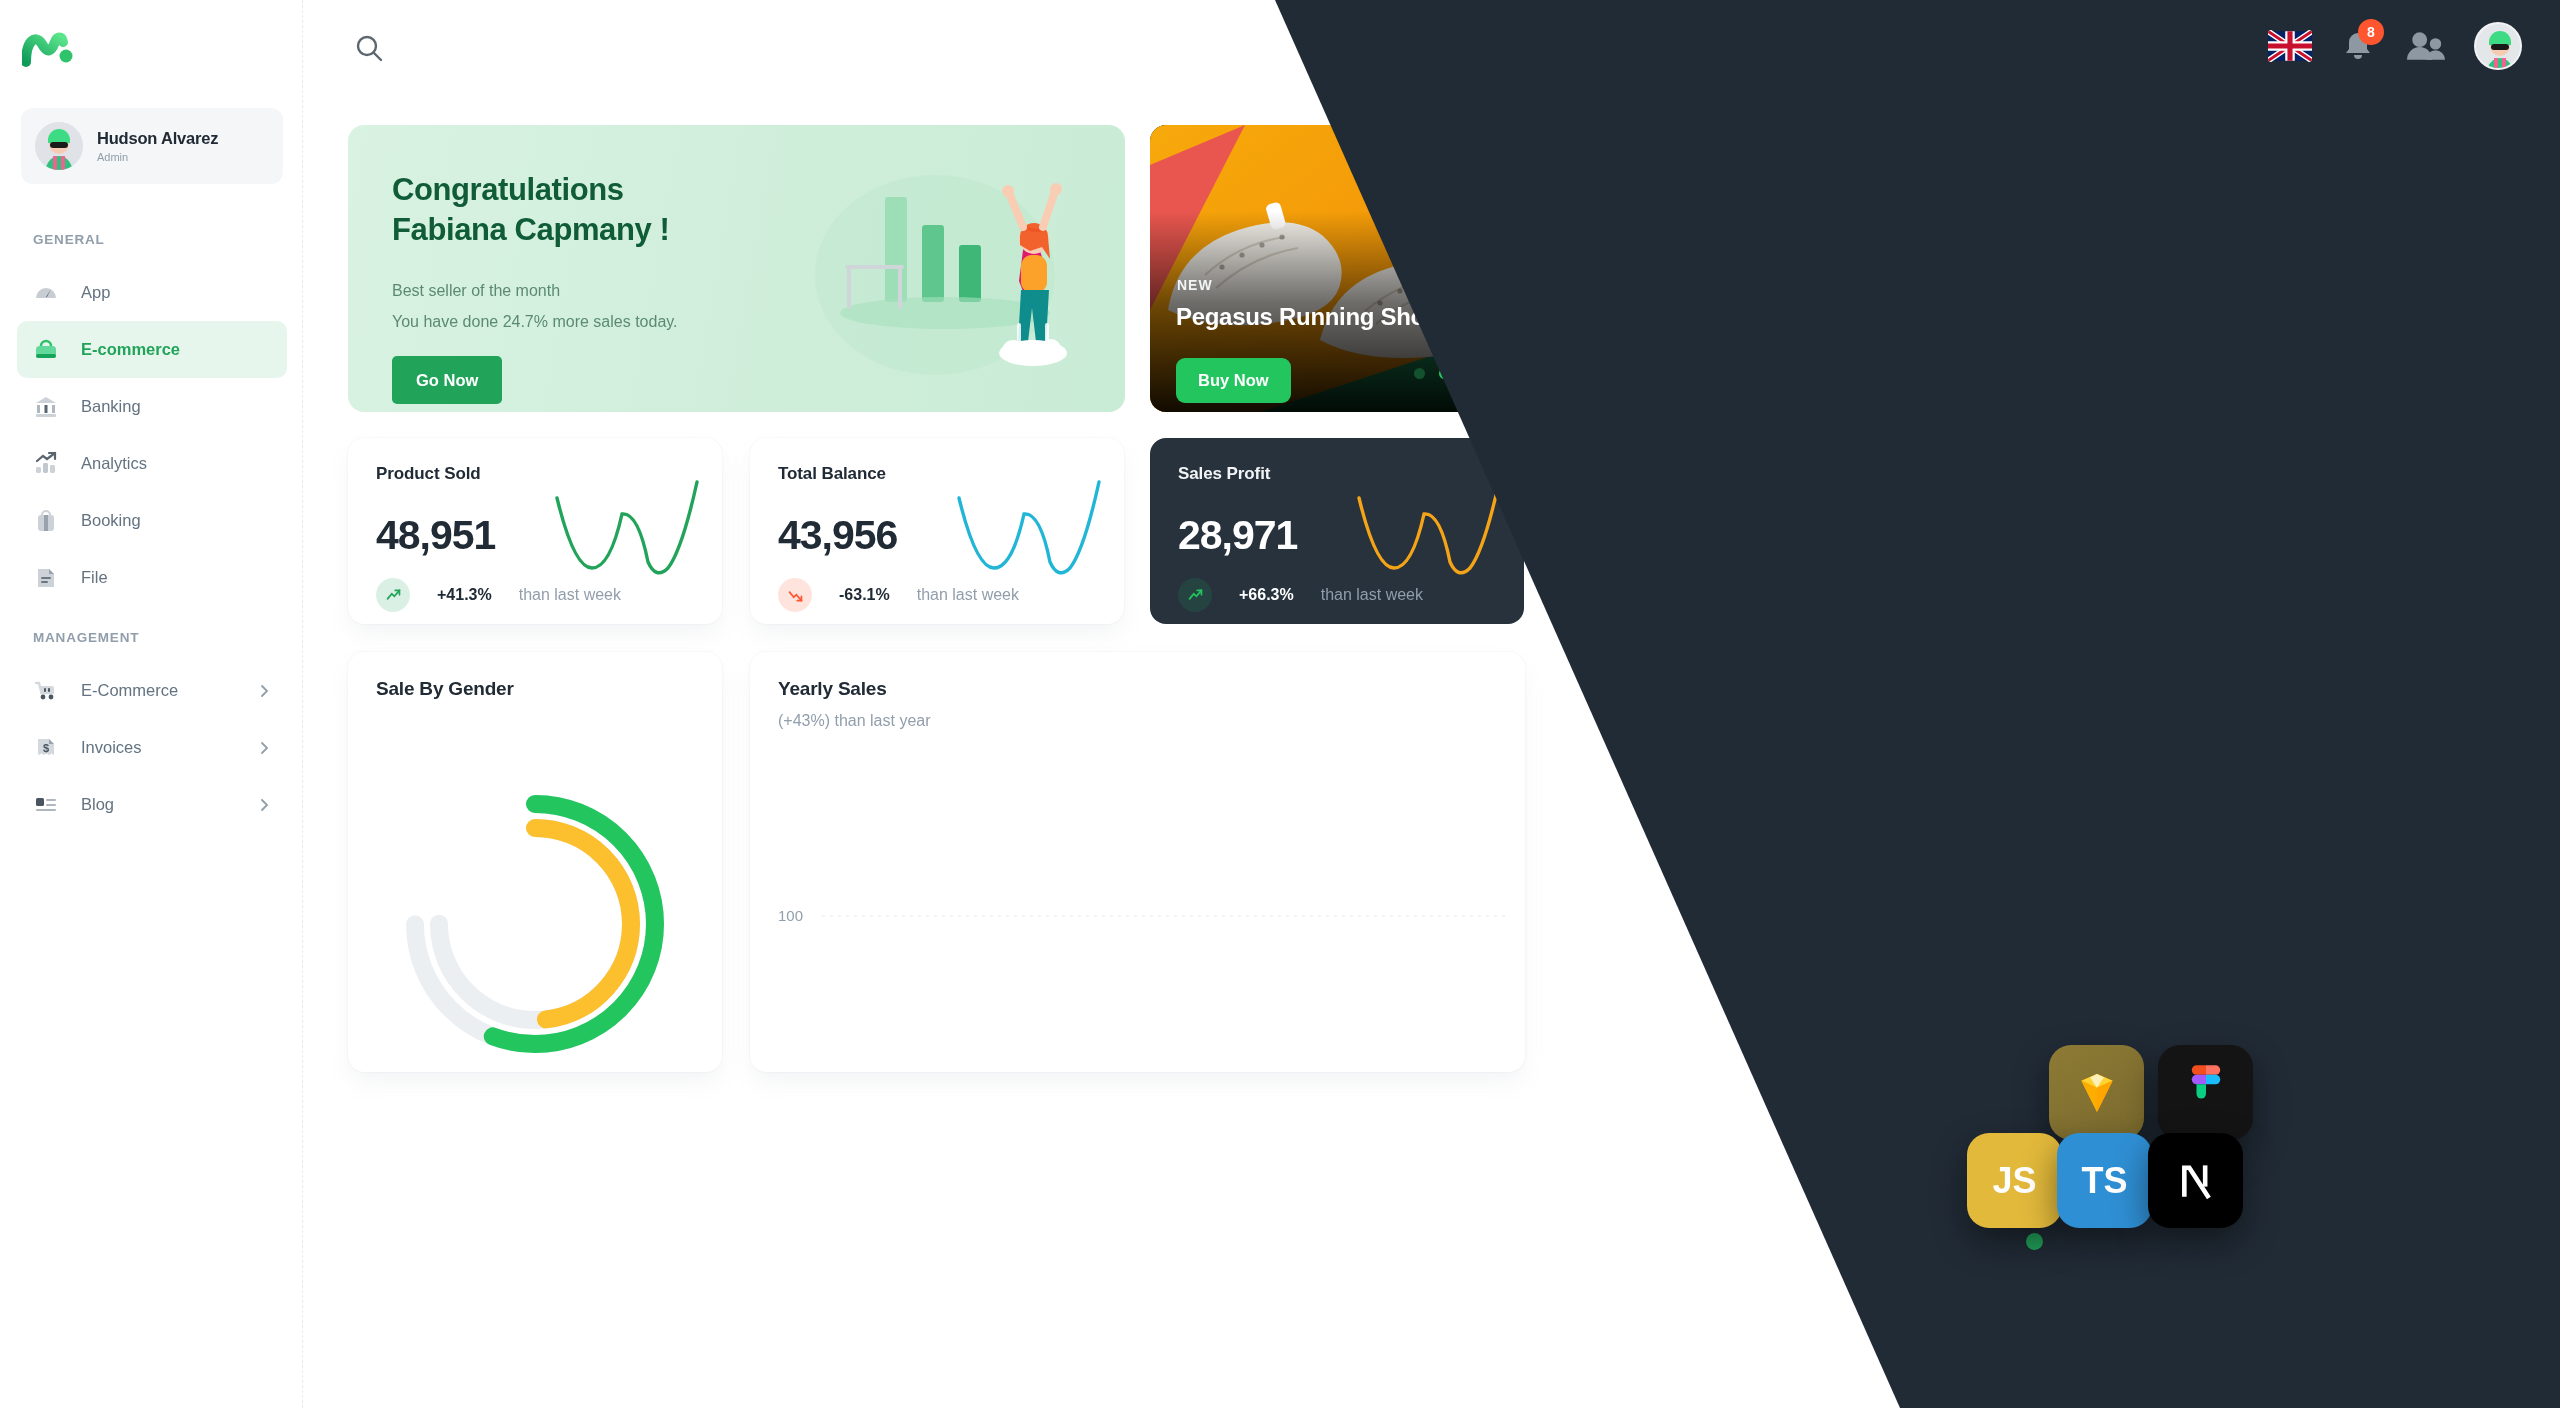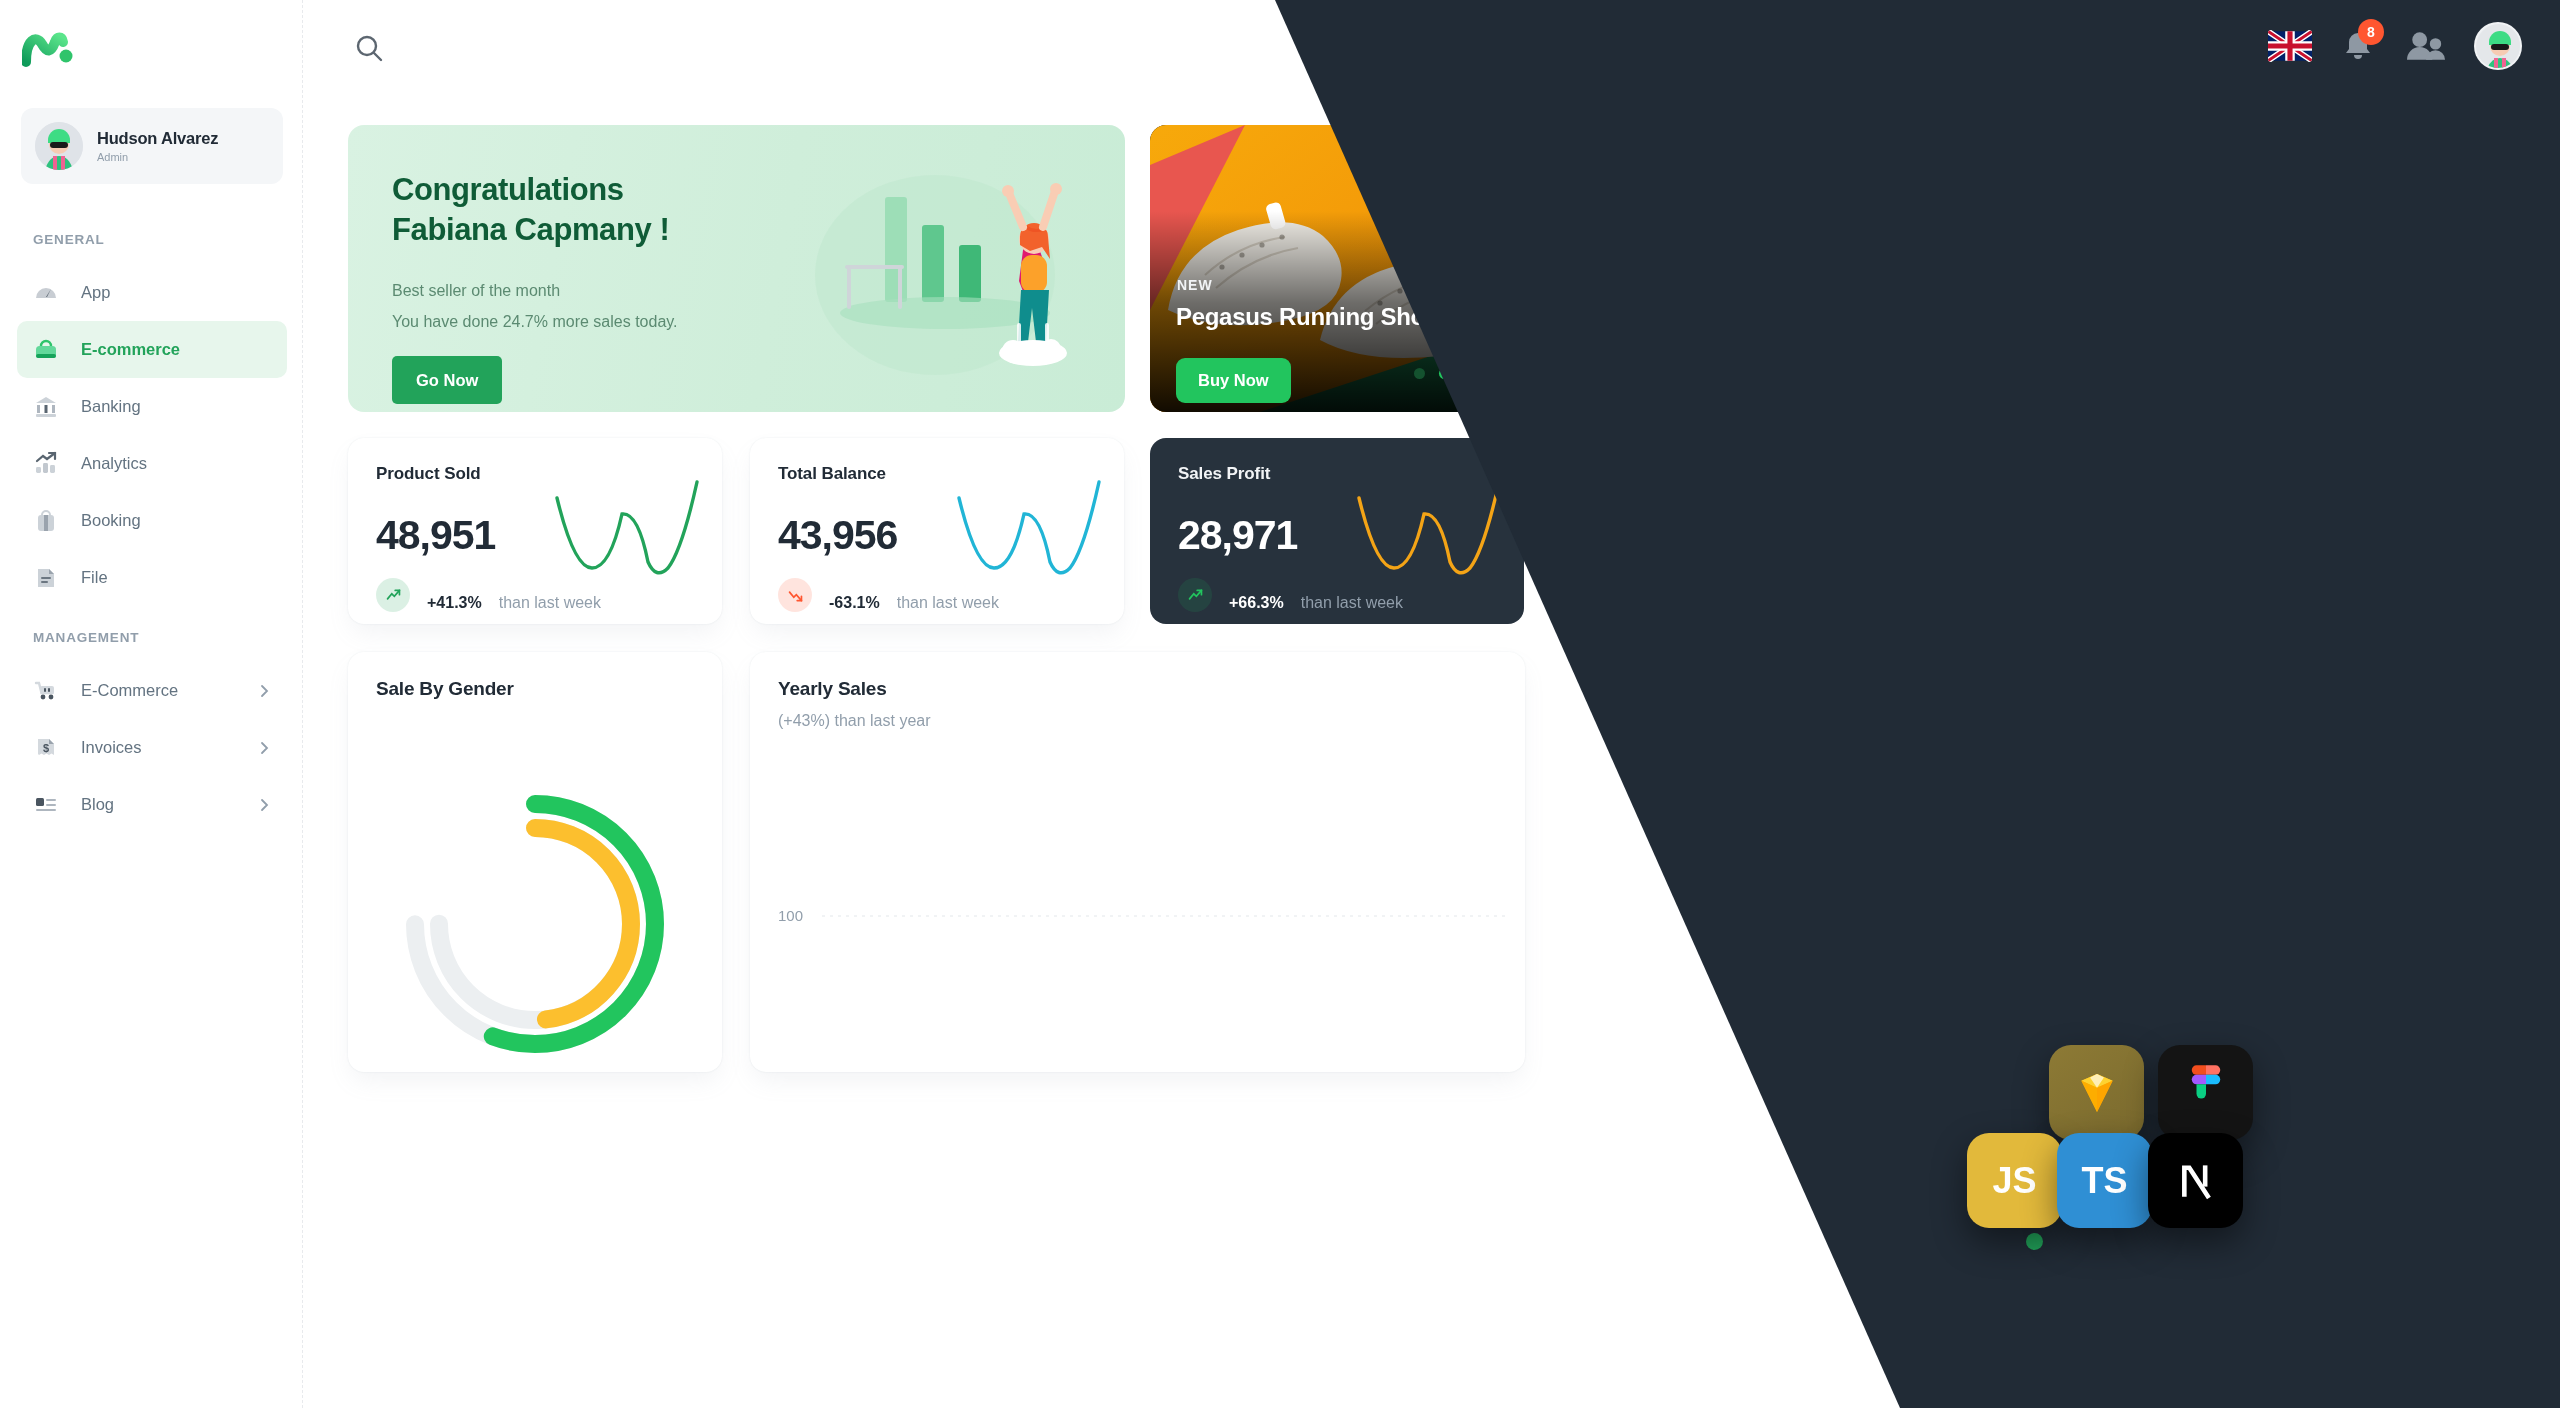--- a/index.html
+++ b/index.html
@@ -126,21 +126,21 @@
   }
   .stat.light{ background:#fff; box-shadow:0 0 2px rgba(145,158,171,.2),0 12px 24px -4px rgba(145,158,171,.12); }
   .stat.dark{ background:#27323d; }
   .stat .s-title{ font-size:17px; font-weight:700; letter-spacing:-.1px; }
   .stat.light .s-title{ color:#212b36; }
   .stat.dark  .s-title{ color:#f2f4f6; }
   .stat .s-value{ position:absolute; left:28px; top:74px; font-size:41px;
     font-weight:700; letter-spacing:-1px; }
   .stat.light .s-value{ color:#212b36; }
   .stat.dark  .s-value{ color:#fff; }
-  .s-foot{ position:absolute; left:28px; top:140px; display:flex; align-items:flex-end; gap:17px; }
+  .s-foot{ position:absolute; left:28px; top:140px; display:flex; align-items:center; gap:27px; }
   .trend-pill{ width:34px;height:34px;border-radius:50%; display:flex;
     align-items:center; justify-content:center; flex:none; }
   .trend-up{ background:rgba(34,163,90,.16); }
   .trend-down{ background:rgba(255,86,48,.16); }
   .s-delta{ font-size:16px; font-weight:700; }
   .stat.light .s-delta{ color:#212b36; }
   .stat.dark  .s-delta{ color:#fff; }
   .s-note{ font-size:16px; color:#919eab; margin-left:0; }
   .spark{ position:absolute; right:20px; top:38px; width:150px; height:120px; }
 

